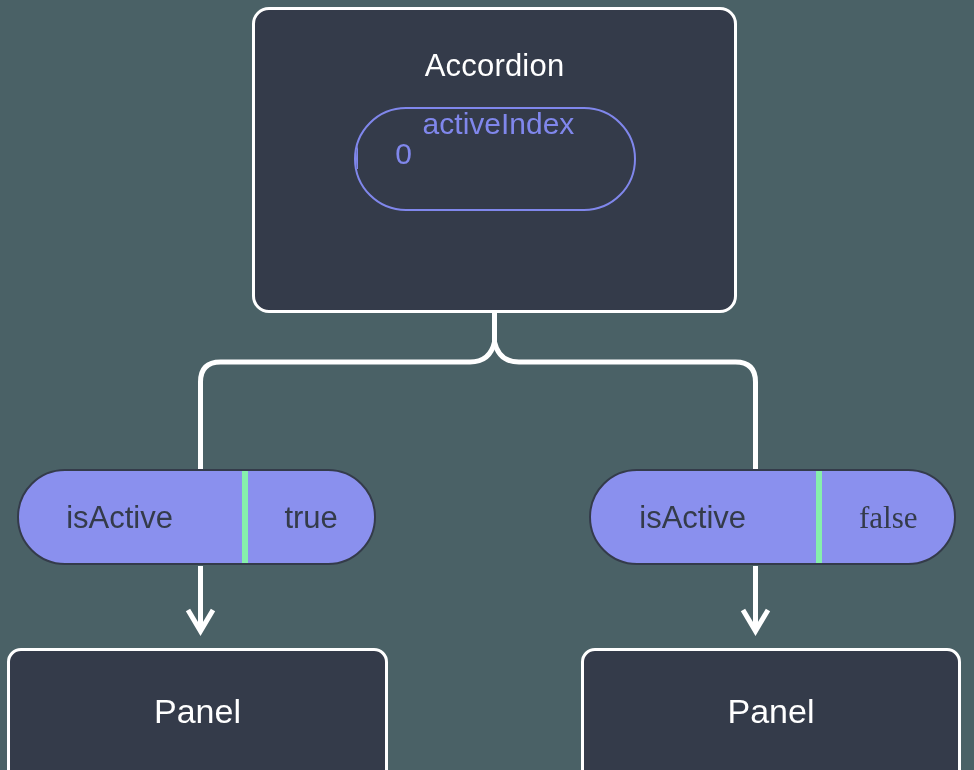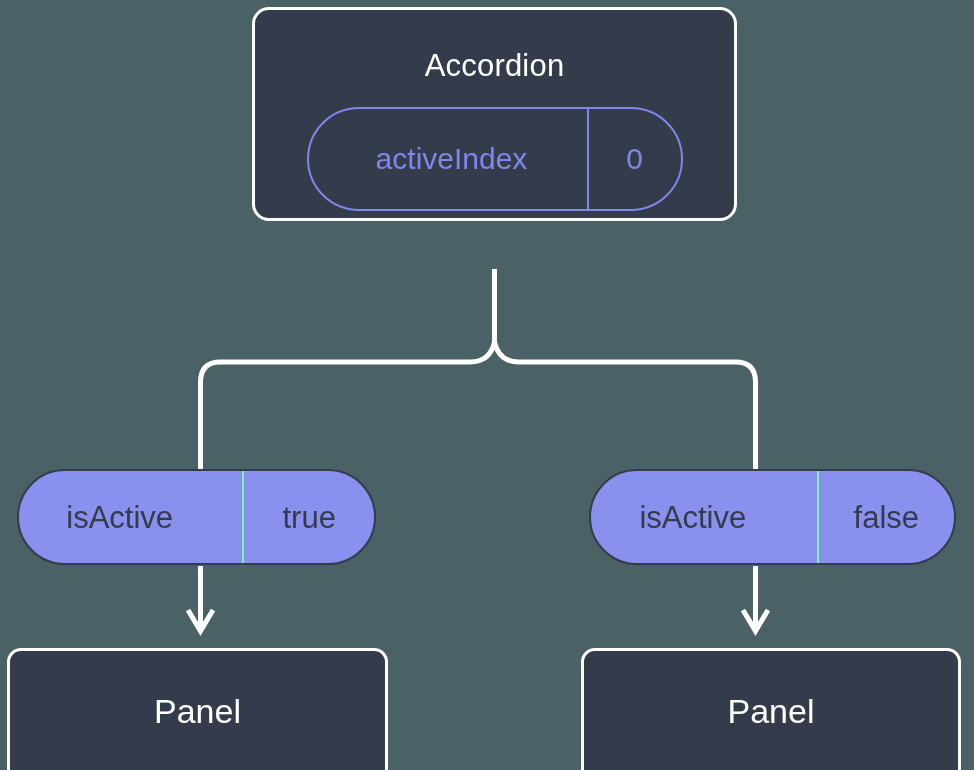--- a/index.html
+++ b/index.html
@@ -34,38 +34,39 @@
     border: 3px solid #ffffff;
     border-radius: 17px;
     display: flex;
     flex-direction: column;
     align-items: center;
   }
   #root-box {
     left: 252px;
     top: 7px;
     width: 485px;
-    height: 214px;
+    height: 306px;
     padding-top: 40px;
   }
   .comp-title {
     color: #ffffff;
     font-size: 31px;
     letter-spacing: 0.2px;
     line-height: 1;
     font-weight: 400;
   }
 
   
   .pill {
     display: flex;
     align-items: stretch;
     box-sizing: border-box;
     border-radius: 999px;
     overflow: hidden;
+    flex-direction: column;
   }
   .pill .seg {
     display: flex;
     align-items: center;
     justify-content: center;
     box-sizing: border-box;
     line-height: 1;
   }
 
   #root-pill {
@@ -103,30 +104,30 @@
   .state-pill .seg {
     display: flex;
     align-items: center;
     justify-content: center;
     box-sizing: border-box;
     color: #343b4a;
     font-size: 31px;
     line-height: 1;
   }
   .state-pill .seg-val {
-    border-left: 2px solid #86efac;
+    border-left: 6px solid #86efac;
   }
 
   #pill-left  { left: 17px;  top: 469px; width: 359px; }
   #pill-left  .seg-key { width: 212px; padding-left: 6px; }
   #pill-left  .seg-val { width: 143px; }
 
   #pill-right { left: 589px; top: 469px; width: 367px; }
   #pill-right .seg-key { width: 214px; padding-left: 6px; }
-  #pill-right .seg-val { width: 149px; }
+  #pill-right .seg-val { width: 149px; font-family: Liberation Serif, serif; }
 
   
   .panel-box {
     position: absolute;
     box-sizing: border-box;
     background: #343b4a;
     border: 3px solid #ffffff;
     border-radius: 14px;
     display: flex;
     align-items: center;

